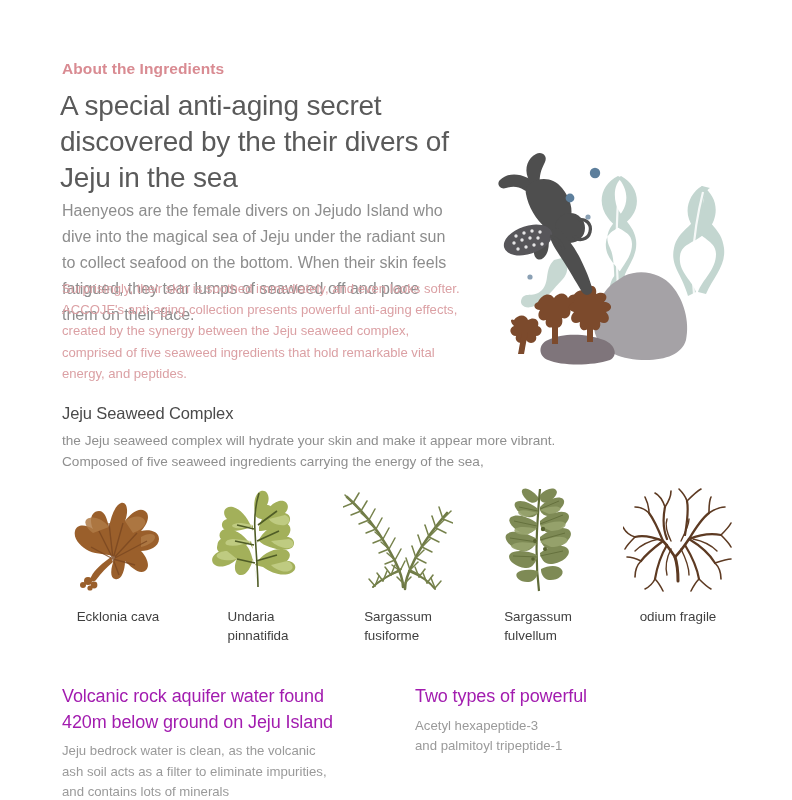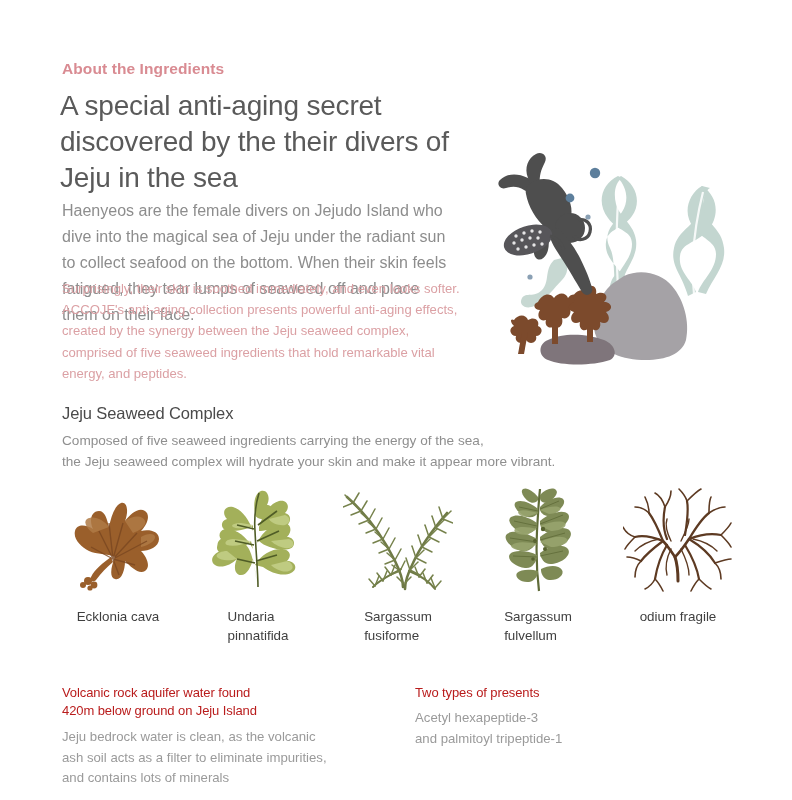--- a/index.html
+++ b/index.html
@@ -139,24 +139,24 @@
     width: 330px;
   }
   .bottom-col-right {
     position: absolute;
     left: 415px;
     top: 684px;
     width: 320px;
   }
 
   .bottom-title {
-    font-size: 13px;
+    font-size: 18px;
     font-weight: 400;
     line-height: 1.42;
-    color: #b91c1c;
+    color: #a21caf;
     letter-spacing: -0.1px;
     white-space: pre-line;
   }
 
   .bottom-body {
     margin-top: 6px;
     font-size: 13.2px;
     line-height: 1.56;
     color: #9a9a9a;
     white-space: pre-line;
@@ -281,22 +281,22 @@
         <circle cx="104" cy="66" r="4.4" fill="#5d7f9c"></circle>
         <circle cx="122" cy="85" r="2.6" fill="#8aa0b4"></circle>
         <circle cx="64" cy="145" r="2.6" fill="#8aa0b4"></circle>
       </g>
     </svg>
   </div>
 
   <h2 class="complex-title">Jeju Seaweed Complex</h2>
 
   <div class="complex-desc">
+    <div>the Jeju seaweed complex will hydrate your skin and make it appear more vibrant.</div>
     <div>Composed of five seaweed ingredients carrying the energy of the sea,</div>
-    <div>the Jeju seaweed complex will hydrate your skin and make it appear more vibrant.</div>
   </div>
 
   <div class="seaweed-row">
 
     <div class="seaweed-item">
       <div class="seaweed-art">
         <svg viewBox="0 0 110 110" width="110" height="110" xmlns="http://www.w3.org/2000/svg">
           <g fill="#9a5f2b">
             <path d="M52 74 C 44 70, 34 72, 26 68 C 18 64, 10 56, 12 48
                      C 14 40, 24 42, 30 46 C 26 38, 28 28, 36 28
@@ -565,18 +565,18 @@
 
   <div class="bottom-col-left">
     <div class="bottom-title">Volcanic rock aquifer water found
 420m below ground on Jeju Island</div>
     <div class="bottom-body">Jeju bedrock water is clean, as the volcanic
 ash soil acts as a filter to eliminate impurities,
 and contains lots of minerals</div>
   </div>
 
   <div class="bottom-col-right">
-    <div class="bottom-title">Two types of presents</div>
+    <div class="bottom-title">Two types of powerful</div>
     <div class="bottom-body">Acetyl hexapeptide-3
 and palmitoyl tripeptide-1</div>
   </div>
 
 </div>
 
 </body></html>

